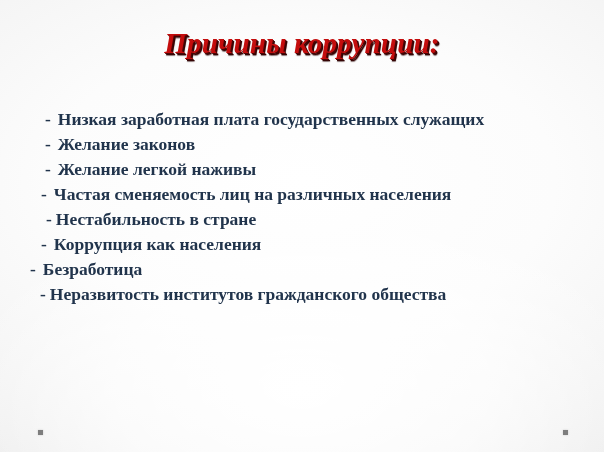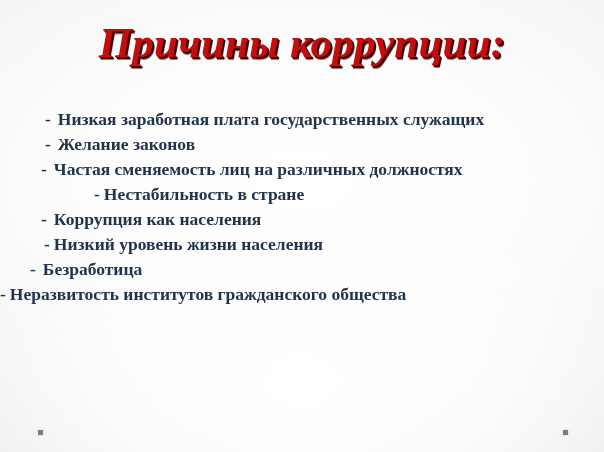--- a/index.html
+++ b/index.html
@@ -33,21 +33,21 @@
     left: 0;
     top: 17px;
     width: 604px;
     text-align: center;
   }
   #slide-title {
     display: inline-block;
     margin: 0;
     padding: 0;
     font-family: "Liberation Serif", "DejaVu Serif", serif;
-    font-size: 43px;
+    font-size: 29px;
     line-height: 52px;
     font-weight: bold;
     font-style: italic;
     letter-spacing: 0.2px;
     color: #c40d0d;
     text-shadow:
        1px 1px 0 #4a0505,
        2px 2px 0 #360404,
        2px 3px 1px rgba(40,3,3,0.55);
     white-space: nowrap;
@@ -76,22 +76,22 @@
     display: inline-block;
   }
   #cause-list li .item-text {
     display: inline-block;
   }
 
   
   .in-44 { padding-left: 44px; }
   .in-45 { padding-left: 45px; }
   .in-41 { padding-left: 41px; }
-  .in-46 { padding-left: 46px; margin-left: 48px; }
-  .in-40 { }
+  .in-46 { padding-left: 46px; }
+  .in-40 { padding-left: 40px; }
   .in-38 { padding-left: 30px; }
 
   .gap-sm .bullet-dash { margin-right: 4px; }
   .gap-md .bullet-dash { margin-right: 7px; }
 
   
   .corner-dot {
     position: absolute;
     width: 5px;
     height: 5px;
@@ -113,36 +113,36 @@
   <ul id="cause-list">
 
     <li class="in-45 gap-md">
       <span class="bullet-dash">-</span><span class="item-text">Низкая заработная плата государственных служащих</span>
     </li>
 
     <li class="in-45 gap-md">
       <span class="bullet-dash">-</span><span class="item-text">Желание законов</span>
     </li>
 
+    <li class="in-45 gap-md">
+      <span class="bullet-dash">-</span><span class="item-text">Желание легкой наживы</span>
+    </li>
 
     <li class="in-41 gap-md">
-      <span class="bullet-dash">-</span><span class="item-text">Частая сменяемость лиц на различных должностях</span>
+      <span class="bullet-dash">-</span><span class="item-text">Частая сменяемость лиц на различных населения</span>
     </li>
 
     <li class="in-46 gap-sm">
       <span class="bullet-dash">-</span><span class="item-text">Нестабильность в стране</span>
     </li>
 
     <li class="in-41 gap-md">
       <span class="bullet-dash">-</span><span class="item-text">Коррупция как населения</span>
     </li>
 
-    <li class="in-44 gap-sm">
-      <span class="bullet-dash">-</span><span class="item-text">Низкий уровень жизни населения</span>
-    </li>
 
 
     <li class="in-38 gap-md">
       <span class="bullet-dash">-</span><span class="item-text">Безработица</span>
     </li>
 
     <li class="in-40 gap-sm">
       <span class="bullet-dash">-</span><span class="item-text">Неразвитость институтов гражданского общества</span>
     </li>
 

